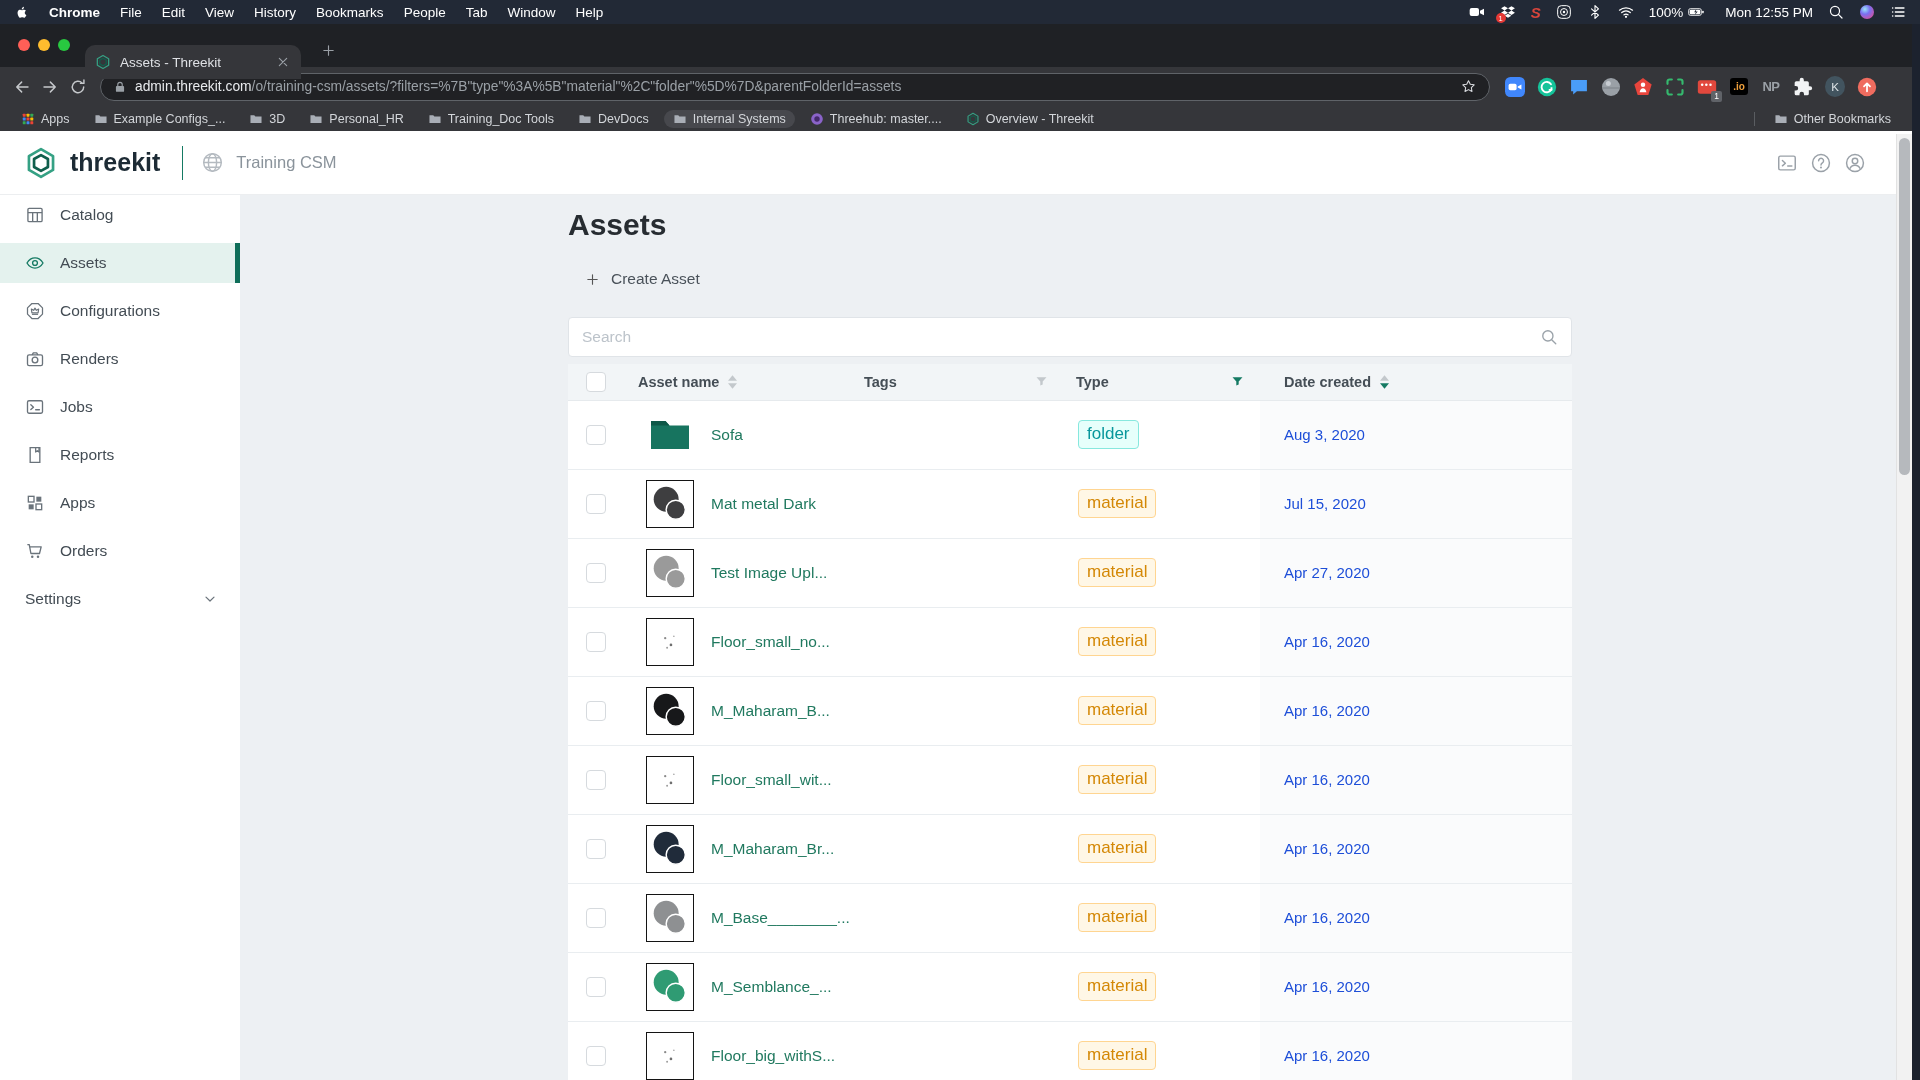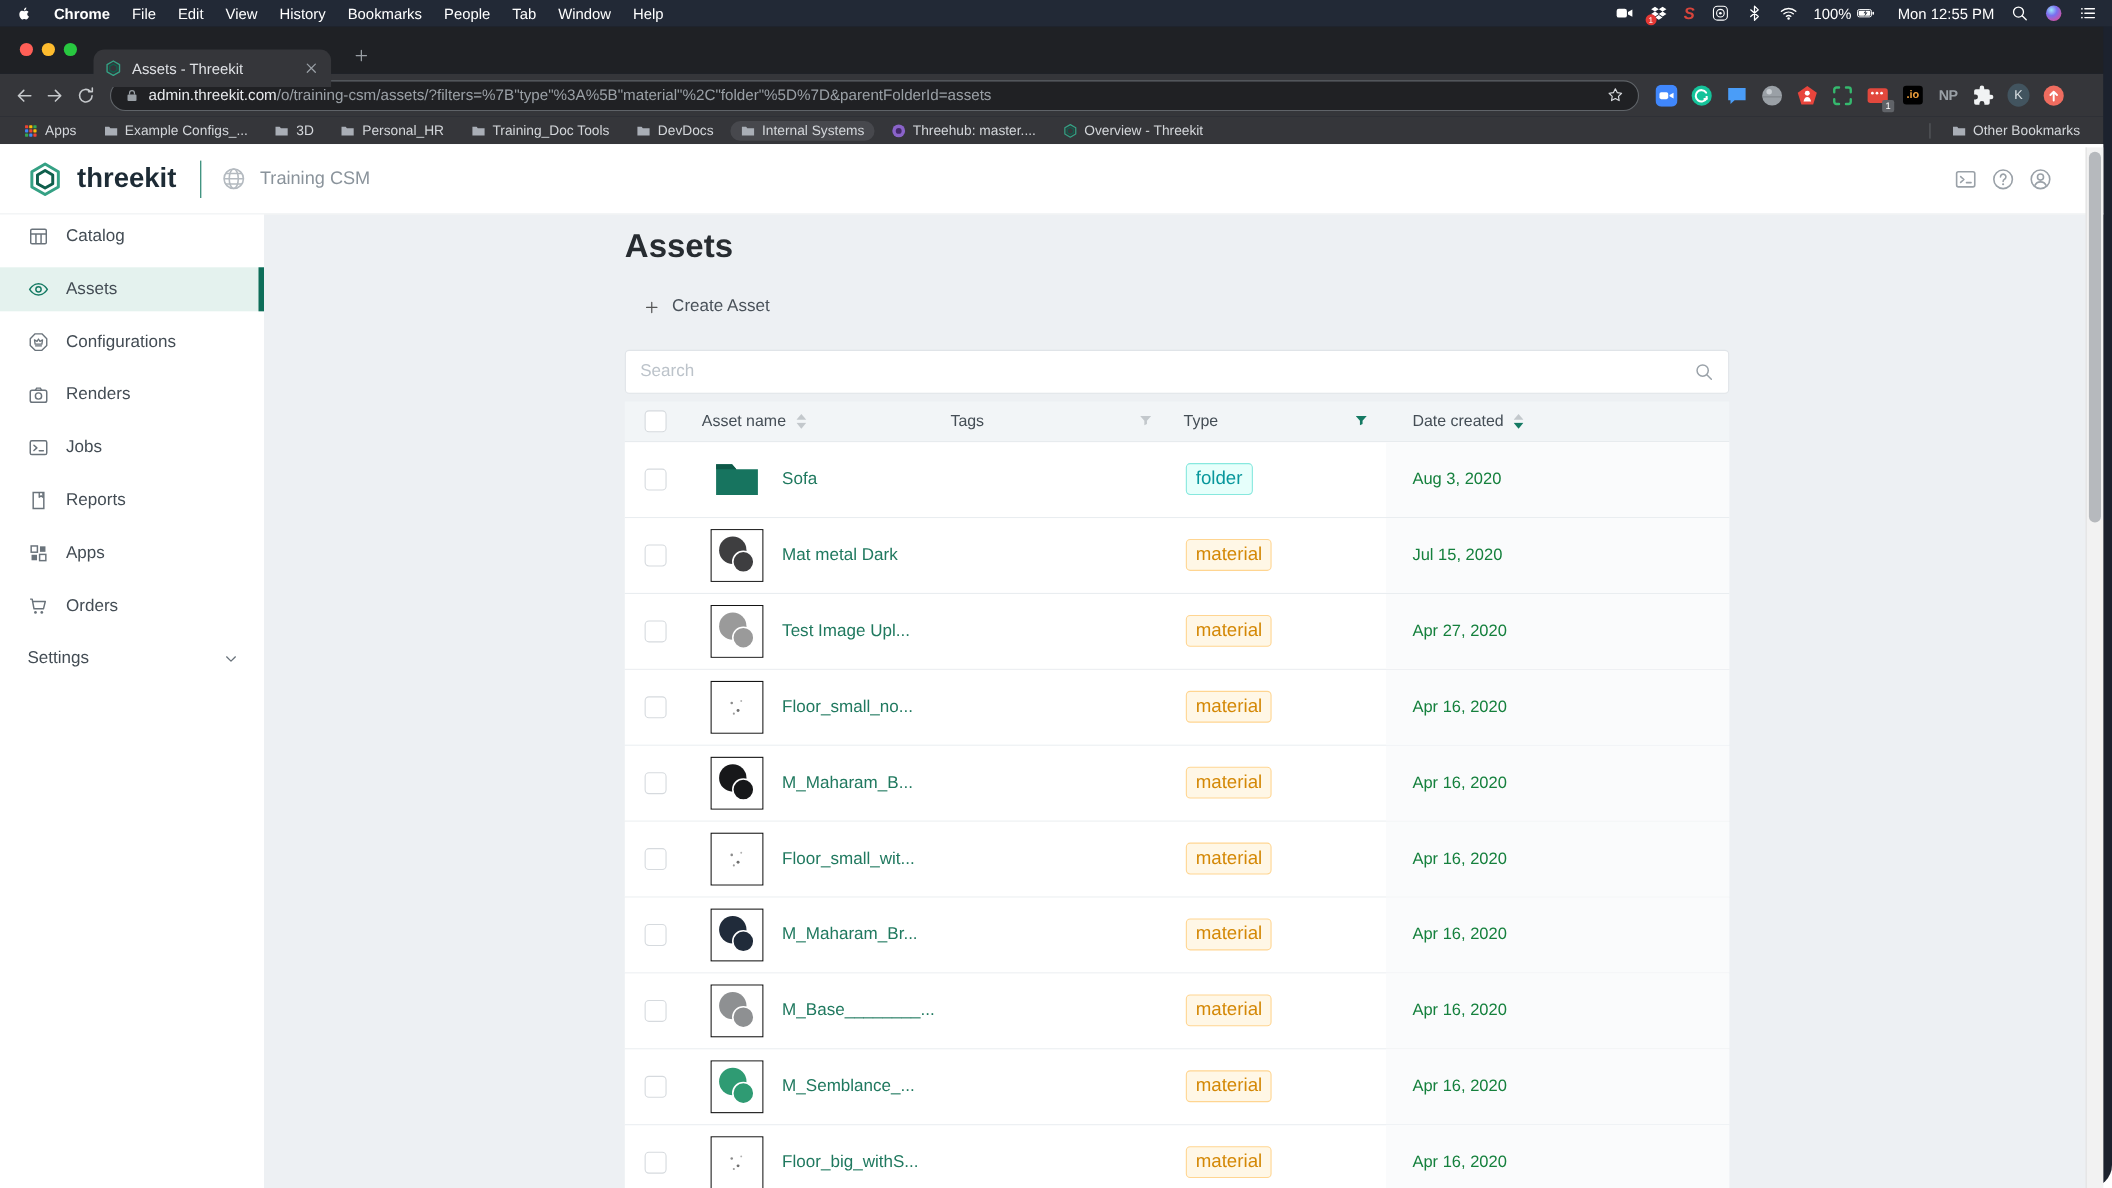--- a/index.html
+++ b/index.html
@@ -1,18 +1,18 @@
 <!DOCTYPE html>
 <html><head>
 <meta charset="utf-8">
 <style>
 * { margin:0; padding:0; box-sizing:border-box; }
 html,body { width:1920px; height:1080px; overflow:hidden;
   font-family:"Liberation Sans", sans-serif; }
-.screen { position:relative; width:1920px; height:1080px; background:#1c222e;border-radius:21px; }
+.screen { position:relative; width:1920px; height:1080px; background:#1c222e; }
 
 
 .menubar { position:absolute; top:0; left:0; right:0; height:24px; background:#222936;
   color:#fff; display:flex; align-items:center; justify-content:space-between;
   padding:0 14px; font-size:13.5px; z-index:30; }
 .mb-left { display:flex; align-items:center; gap:20px; }
 .mb-item { white-space:nowrap; }
 .mb-item.bold { font-weight:700; }
 .mb-apple { width:15px; height:15px; display:inline-flex; }
 .mb-right { display:flex; align-items:center; gap:15px; }
@@ -111,21 +111,21 @@
 .searchbox { margin-top:26px; height:40px; background:#fff; border:1px solid #e0e4e8; border-radius:4px;
   display:flex; align-items:center; padding:0 13px; }
 .searchbox input { border:none; outline:none; flex:1; font-size:15.5px; color:#333; background:transparent;
   font-family:"Liberation Sans", sans-serif; }
 .searchbox input::placeholder { color:#bcc3ca; }
 .search-ic { width:18px; height:18px; color:#9aa2a9; flex:none; }
 .search-ic svg { width:100%; height:100%; }
 
 .table { margin-top:7px; }
 .trow { display:grid; grid-template-columns:52px 244px 200px 196px 1fr; align-items:stretch; }
-.thead { height:37px; background:#f2f5f7; color:#454e56; font-size:14.5px; font-weight:400;
+.thead { height:37px; background:#f2f5f7; color:#454e56; font-size:14.5px; font-weight:700;
   border-bottom:1px solid #e6eaed; }
 .th { display:flex; align-items:center; gap:9px; }
 .th-name { padding-left:18px; }
 .th-tags, .th-type { justify-content:space-between; padding-right:16px; }
 .th-type { padding-left:12px; }
 .th-date { padding-left:24px; }
 .sorter { display:flex; flex-direction:column; gap:2px; }
 .sorter svg { width:9px; height:6px; display:block; }
 .car { color:#c3c8cc; } .car.on { color:#157a63; }
 .funnel { width:13px; height:13px; color:#c3c8cc; }
@@ -136,21 +136,21 @@
 .cell { display:flex; align-items:center; }
 .c-check { padding-left:18px; }
 .cb { width:20px; height:20px; border:1px solid #d6dade; border-radius:4px; background:#fff; }
 .c-name { gap:17px; padding-left:26px; }
 .thumb { width:48px; height:48px; flex:none; }
 .thumb svg { width:100%; height:100%; display:block; }
 .thumb.mat { border:1px solid #141414; background:#fff; }
 .link { color:#20795f; font-size:15.5px; text-decoration:none; white-space:nowrap; }
 .c-type { padding-left:14px; }
 .badge { font-size:17px; padding:2px 8px 3px; border-radius:4px; border:1px solid; line-height:1.35; }
-.c-date { background:#fafbfc; color:#15803d; font-size:15px; padding-left:24px; }
+.c-date { background:#fafbfc; color:#1d4ed8; font-size:15px; padding-left:24px; }
 
 .scrollbar { position:absolute; top:3px; right:0; width:16px; bottom:0; background:#f2f2f2;
   border-left:1px solid #e2e2e2; }
 .scroll-thumb { position:absolute; top:4px; left:2px; width:11px; height:337px; background:#b6b9bd; border-radius:6px; }
 </style>
 </head>
 <body>
 
 <div class="screen">
 

